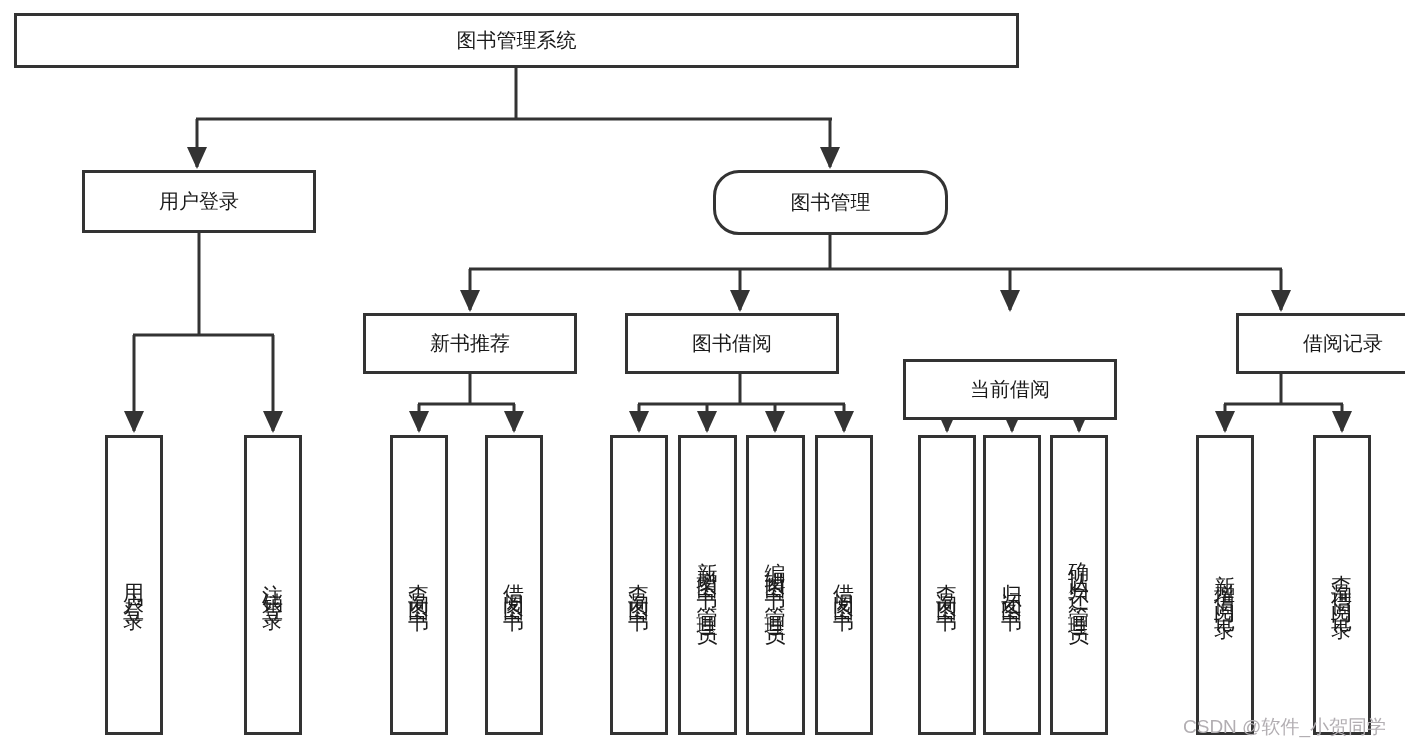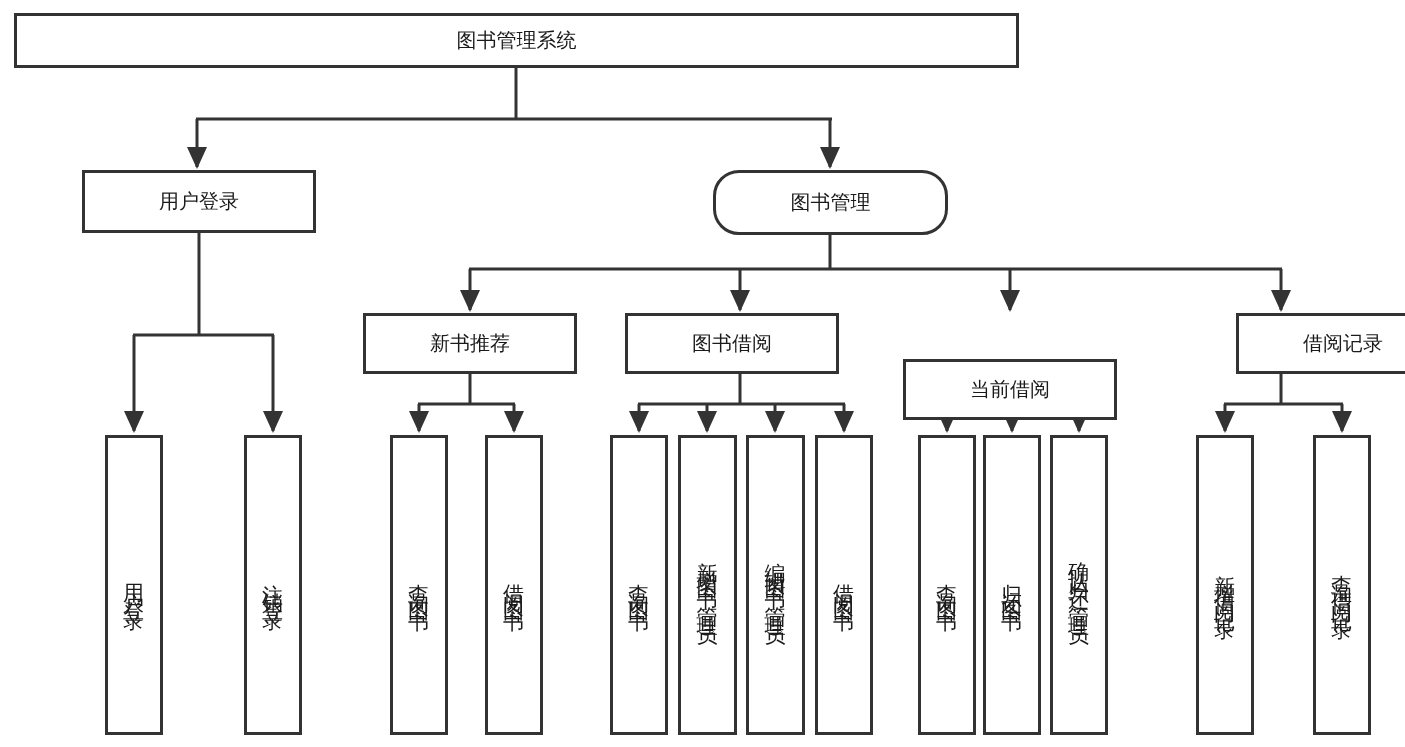--- a/index.html
+++ b/index.html
@@ -120,14 +120,15 @@
   <div class="node v-node" style="left:746px; top:435px; width:59px; height:300px;">编辑图书（管理员）</div>
   <div class="node v-node" style="left:815px; top:435px; width:58px; height:300px;">借阅图书</div>
 
   <div class="node v-node" style="left:918px; top:435px; width:58px; height:300px;">查询图书</div>
   <div class="node v-node" style="left:983px; top:435px; width:58px; height:300px;">归还图书</div>
   <div class="node v-node" style="left:1050px; top:435px; width:58px; height:300px;">确认归还（管理员）</div>
 
   <div class="node v-node" style="left:1196px; top:435px; width:58px; height:300px;">新增借阅记录</div>
   <div class="node v-node" style="left:1313px; top:435px; width:58px; height:300px;">查询借阅记录</div>
 
+  <div id="watermark">CSDN @软件_小贺同学</div>
 
 </div>
 
 </body></html>

